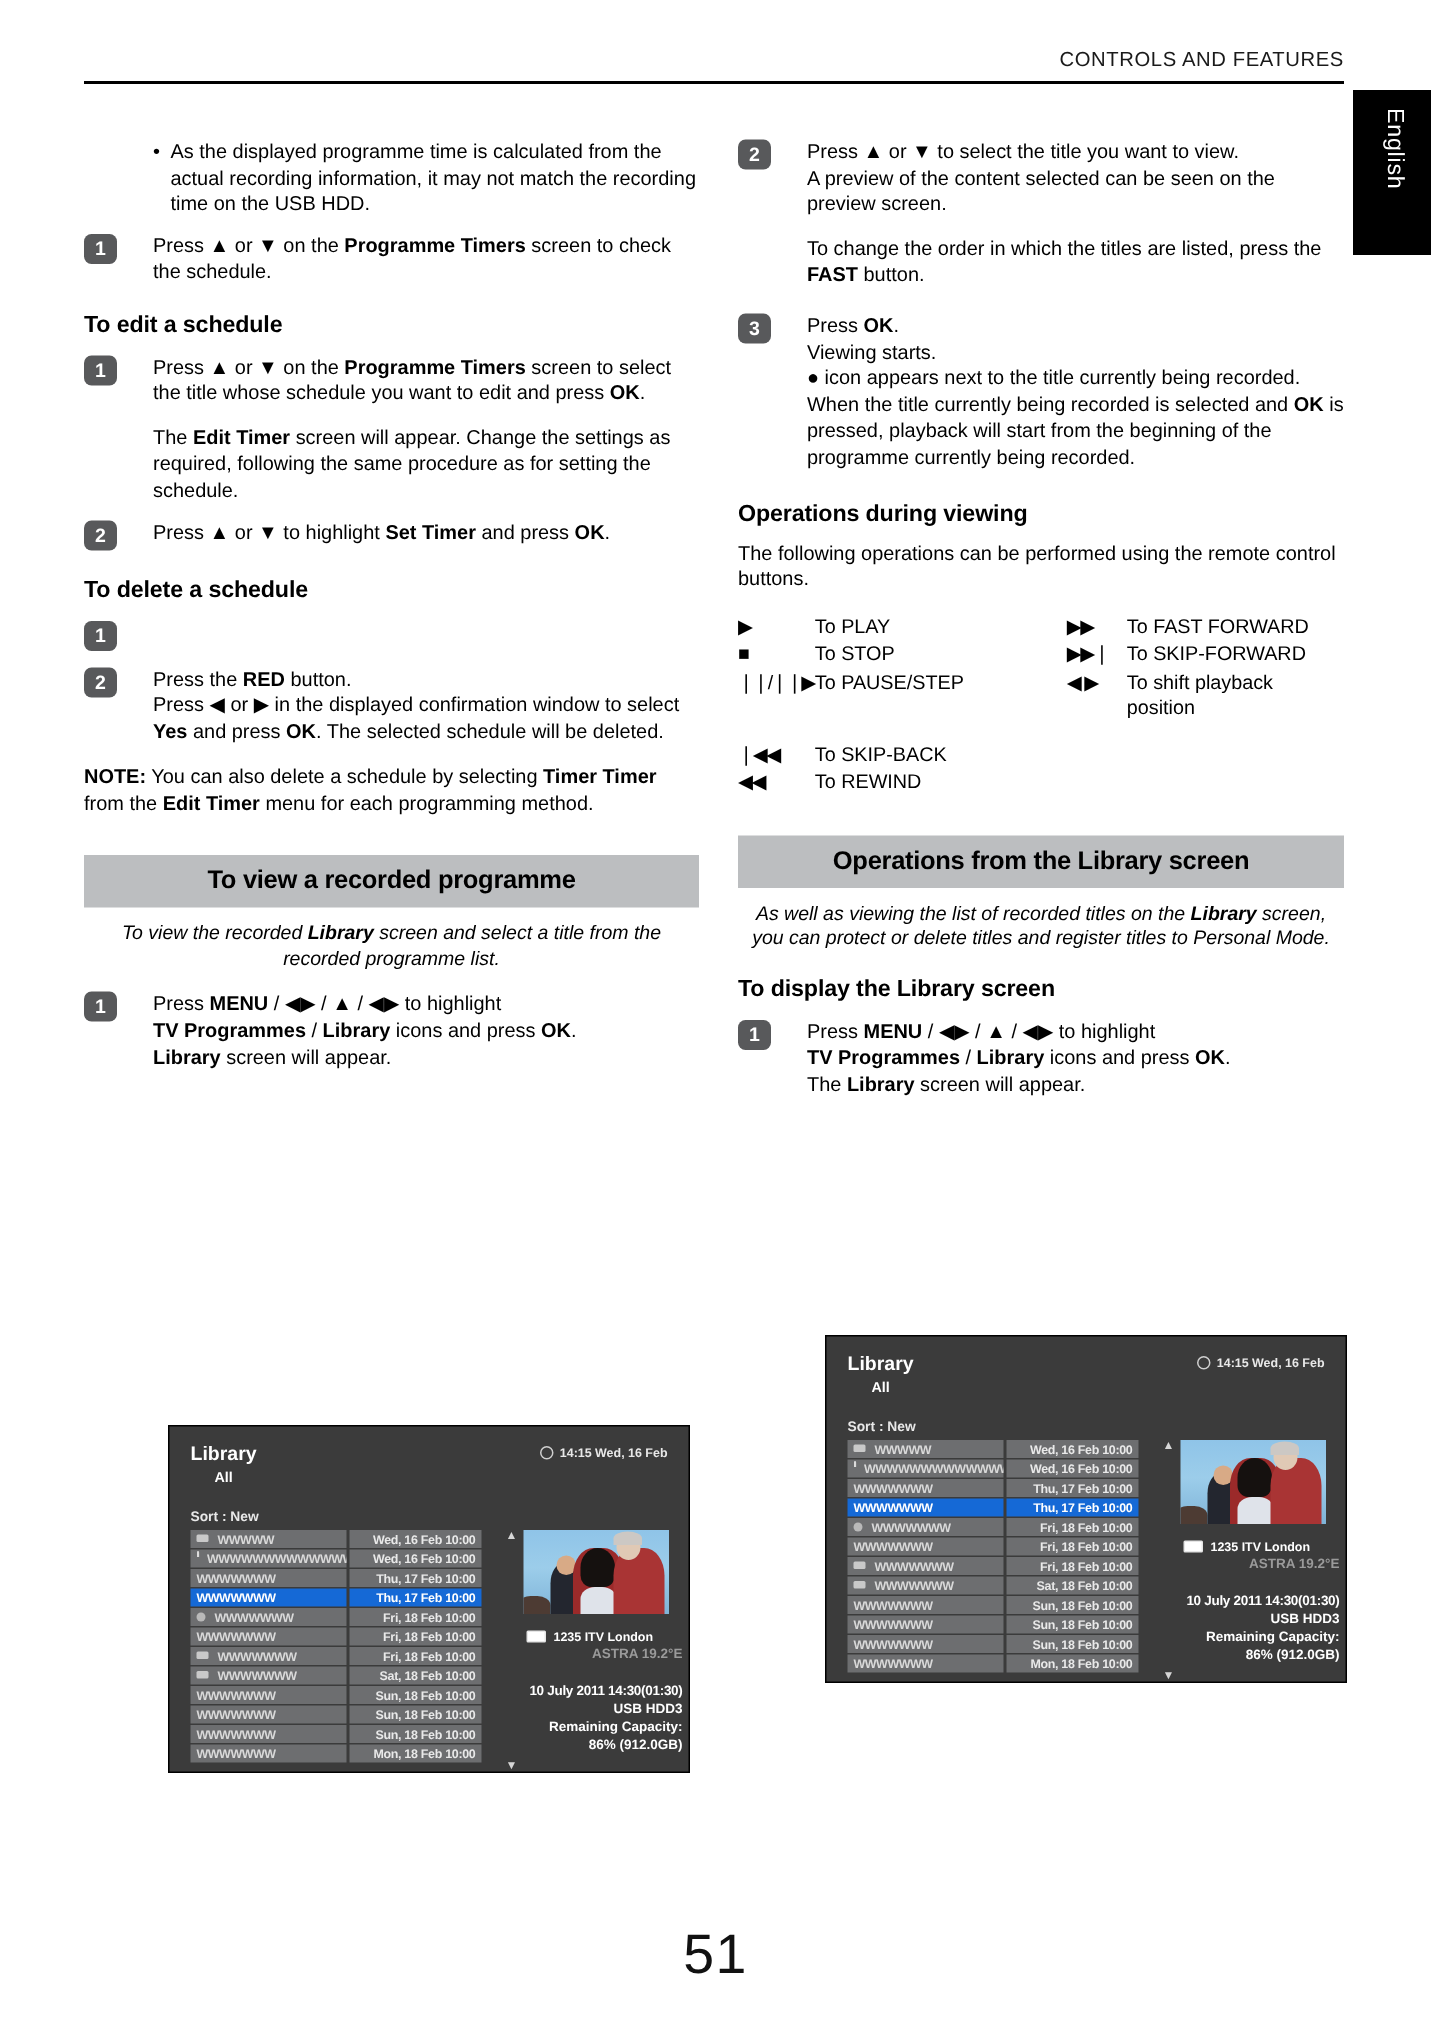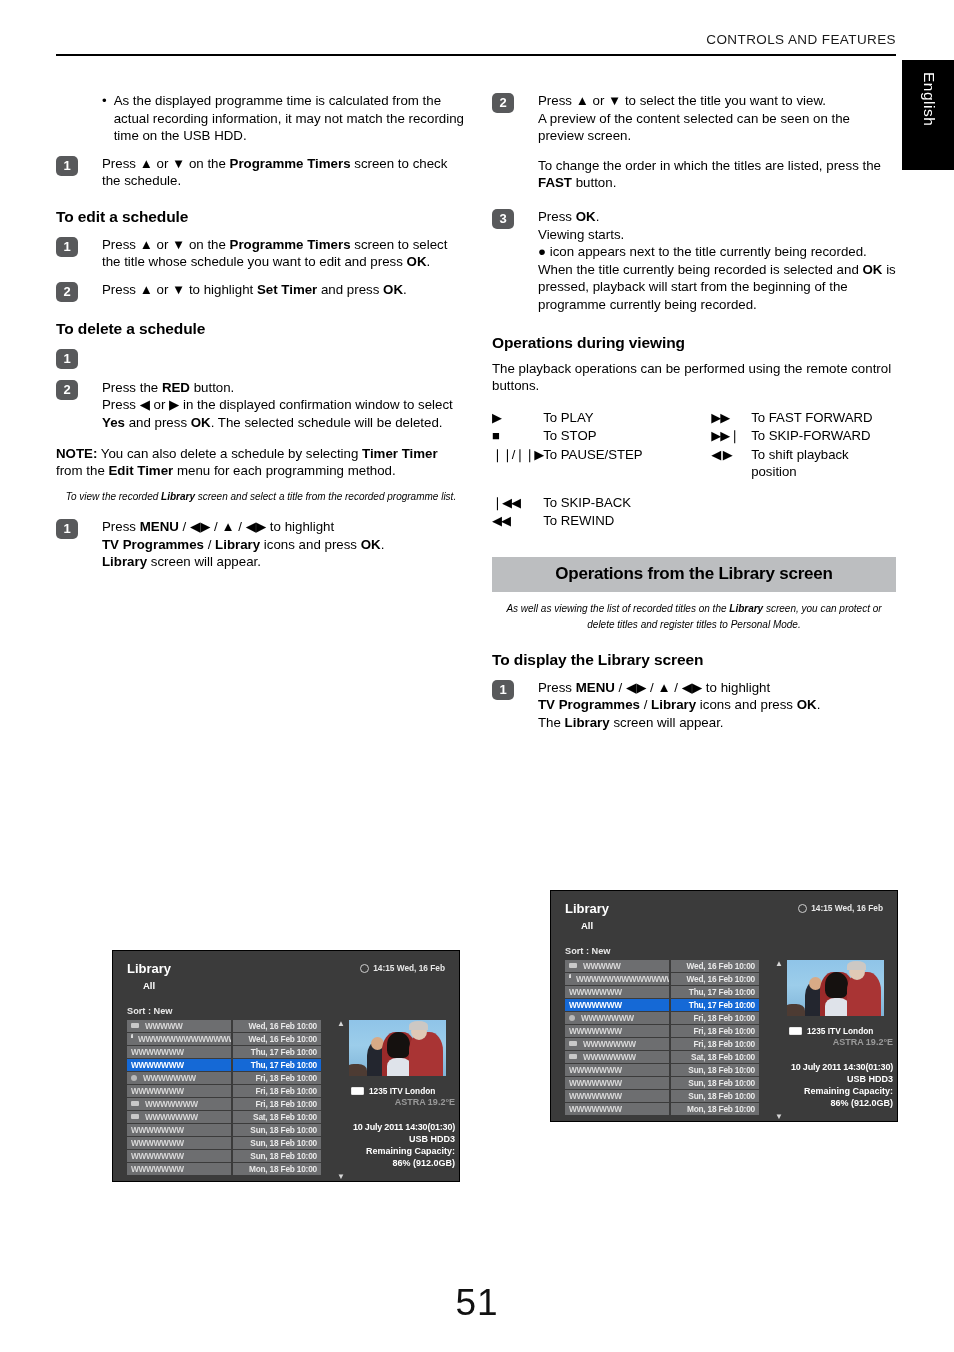--- a/index.html
+++ b/index.html
@@ -53,21 +53,21 @@
   .indent-note { margin-left:46px; font-size:13.3px; line-height:17.6px; margin-top:12px; }
 
   b, .b { font-weight:bold; }
 
   
   .banner {
     background:#bcbec0; text-align:center; font-size:17px; font-weight:bold;
     padding:7px 4px 8px 4px; margin-top:26px; letter-spacing:-.2px;
   }
   .banner-sub {
-    font-style:italic; font-size:10px; line-height:16.5px; text-align:center;
+    font-style:italic; font-size:13px; line-height:16.5px; text-align:center;
     margin-top:9px; padding:0 4px;
   }
 
   
   .ops { margin-top:14px; width:100%; border-collapse:collapse; }
   .ops td { font-size:13.2px; line-height:17.5px; vertical-align:top; padding:0 0 1px 0; }
   .ops td.sym { width:46px; font-size:13px; letter-spacing:-1px; white-space:nowrap; }
   .ops td.lbl { width:160px; }
   .ops td.sym2 { width:48px; font-size:13px; letter-spacing:-1px; white-space:nowrap; padding-left:8px;}
   .ops .gap td { height:12px; }
@@ -146,35 +146,37 @@
   <div class="step">
     <div class="step-badge">1</div>
     <div class="step-body">Press ▲ or ▼ on the <b>Programme Timers</b> screen to check the schedule.</div>
   </div>
 
   <div class="h2">To edit a schedule</div>
   <div class="step">
     <div class="step-badge">1</div>
     <div class="step-body">Press ▲ or ▼ on the <b>Programme Timers</b> screen to select the title whose schedule you want to edit and press <b>OK</b>.</div>
   </div>
+  <div class="indent-note">The <b>Edit Timer</b> screen will appear. Change the settings as required, following the same procedure as for setting the schedule.</div>
   <div class="step">
     <div class="step-badge">2</div>
     <div class="step-body">Press ▲ or ▼ to highlight <b>Set Timer</b> and press <b>OK</b>.</div>
   </div>
 
   <div class="h2">To delete a schedule</div>
   <div class="step">
     <div class="step-badge">1</div>
   </div>
   <div class="step">
     <div class="step-badge">2</div>
     <div class="step-body">Press the <b>RED</b> button.<br>Press ◀ or ▶ in the displayed confirmation window to select <b>Yes</b> and press <b>OK</b>. The selected schedule will be deleted.</div>
   </div>
   <div class="para" style="margin-top:13px;"><b>NOTE:</b> You can also delete a schedule by selecting <b>Timer Timer</b> from the <b>Edit Timer</b> menu for each programming method.</div>
 
+  <div class="banner">To view a recorded programme</div>
   <div class="banner-sub">To view the recorded <b>Library</b> screen and select a title from the recorded programme list.</div>
   <div class="step" style="margin-top:13px;">
     <div class="step-badge">1</div>
     <div class="step-body">Press <b>MENU</b> / ◀▶ / ▲ / ◀▶ to highlight<br><b>TV Programmes</b> / <b>Library</b> icons and press <b>OK</b>.<br><b>Library</b> screen will appear.</div>
   </div>
 </div>
 
 <div class="col-right">
 
   <div class="step" style="margin-top:0;">
@@ -182,21 +184,21 @@
     <div class="step-body">Press ▲ or ▼ to select the title you want to view.<br>A preview of the content selected can be seen on the preview screen.</div>
   </div>
   <div class="indent-note">To change the order in which the titles are listed, press the <b>FAST</b> button.</div>
 
   <div class="step" style="margin-top:16px;">
     <div class="step-badge">3</div>
     <div class="step-body">Press <b>OK</b>.<br>Viewing starts.<br>● icon appears next to the title currently being recorded.<br>When the title currently being recorded is selected and <b>OK</b> is pressed, playback will start from the beginning of the programme currently being recorded.</div>
   </div>
 
   <div class="h2" style="margin-top:20px;">Operations during viewing</div>
-  <div class="para">The playback operations can be performed using the remote control buttons.</div>
+  <div class="para">The following operations can be performed using the remote control buttons.</div>
 
   <table class="ops">
     <tbody>
         <tr>
           <td class="sym">▶</td>
           <td class="lbl">To PLAY</td>
           <td class="sym2">▶▶</td>
           <td>To FAST FORWARD</td>
         </tr>
         <tr>

